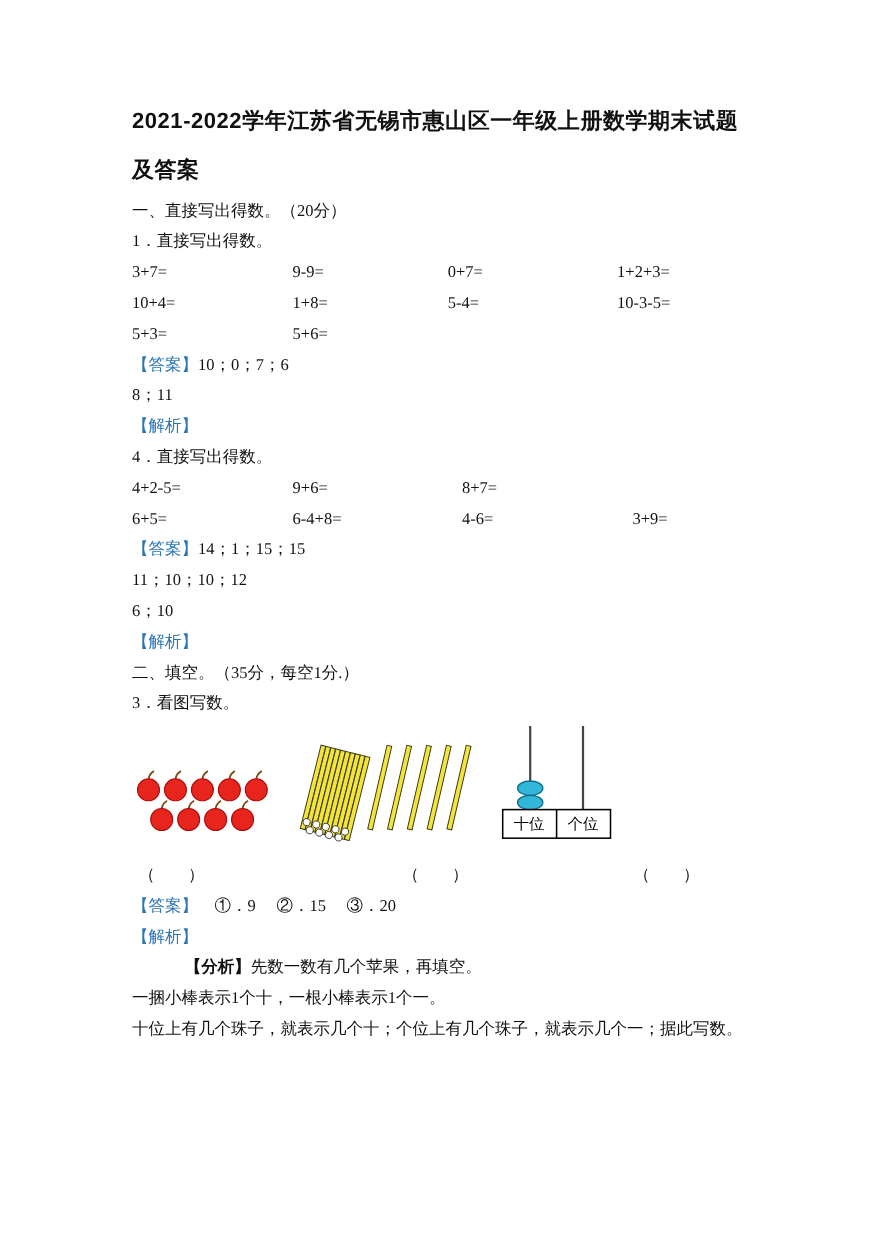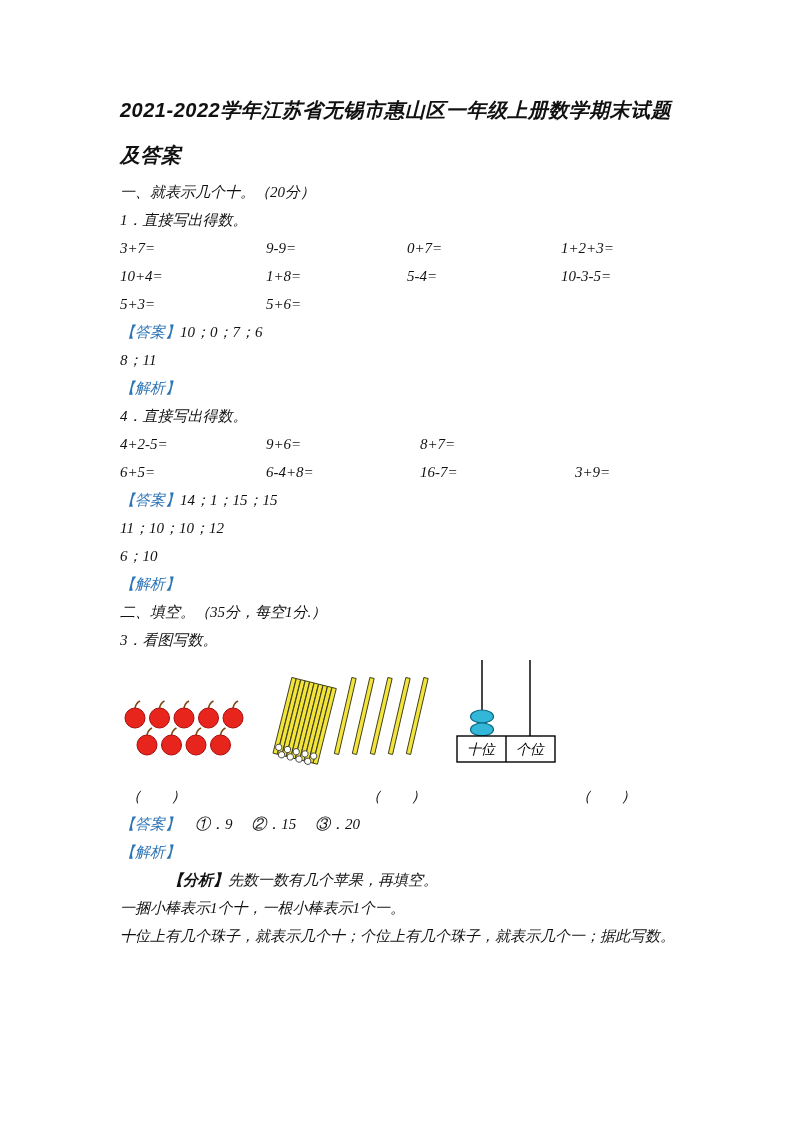--- a/index.html
+++ b/index.html
@@ -1,19 +1,19 @@
 <!DOCTYPE html>
 <html><head>
 <meta charset="utf-8">
 <style>
   html,body{margin:0;padding:0}
   body{width:793px;height:1122px;background:#ffffff;color:#111;
        font-family:"Liberation Serif","DejaVu Serif",serif;}
   .page{position:relative;width:793px;height:1122px;padding:88px 114px 0 120px;
-        box-sizing:border-box;overflow:hidden;background:#fff;font-style:italic;}
+        box-sizing:border-box;overflow:hidden;background:#fff;}
   .title{font-family:"Liberation Sans","DejaVu Sans",sans-serif;
          font-size:20px;font-weight:700;line-height:45px;letter-spacing:.5px;
          margin:0 0 0 0;}
   .line{font-size:15px;line-height:28px;height:28px;margin:0;white-space:pre;}
   .tag{color:#2e75b6;}
   .bold-tag{font-weight:700;margin-left:48px;}
   .math-grid{display:grid;height:28px;line-height:28px;font-size:15px;}
   .g1{grid-template-columns:146px 141px 154px 1fr;}
   .g2{grid-template-columns:146px 154px 155px 1fr;}
   .figure{position:relative;height:118px;margin:6px 0 4px 0;text-align:center;}
@@ -25,21 +25,21 @@
   .blank{position:absolute;top:0;white-space:pre;}
   .b1{left:6px;} .b2{left:246px;} .b3{left:456px;}
 </style>
 </head>
 <body>
 
 <div class="page">
 
   <h1 class="title">2021-2022学年江苏省无锡市惠山区一年级上册数学期末试题及答案</h1>
 
-  <p class="line">一、就表示几个十。（20分）</p>
+  <p class="line">一、直接写出得数。（20分）</p>
   <p class="line">1．直接写出得数。</p>
 
   <div class="math-grid g1">
     <span>3+7=</span>
     <span>9-9=</span>
     <span>0+7=</span>
     <span>1+2+3=</span>
   </div>
   <div class="math-grid g1">
     <span>10+4=</span>
@@ -61,21 +61,21 @@
   <p class="line">4．直接写出得数。</p>
 
   <div class="math-grid g2">
     <span>4+2-5=</span>
     <span>9+6=</span>
     <span>8+7=</span>
   </div>
   <div class="math-grid g2">
     <span>6+5=</span>
     <span>6-4+8=</span>
-    <span>16-7=</span>
+    <span>4-6=</span>
     <span>3+9=</span>
   </div>
 
   <p class="line"><span class="tag">【答案】</span><span>14；1；15；15</span></p>
   <p class="line">11；10；10；12</p>
   <p class="line">6；10</p>
   <p class="line"><span class="tag">【解析】</span></p>
 
   <p class="line">二、填空。（35分，每空1分.）</p>
   <p class="line">3．看图写数。</p>

